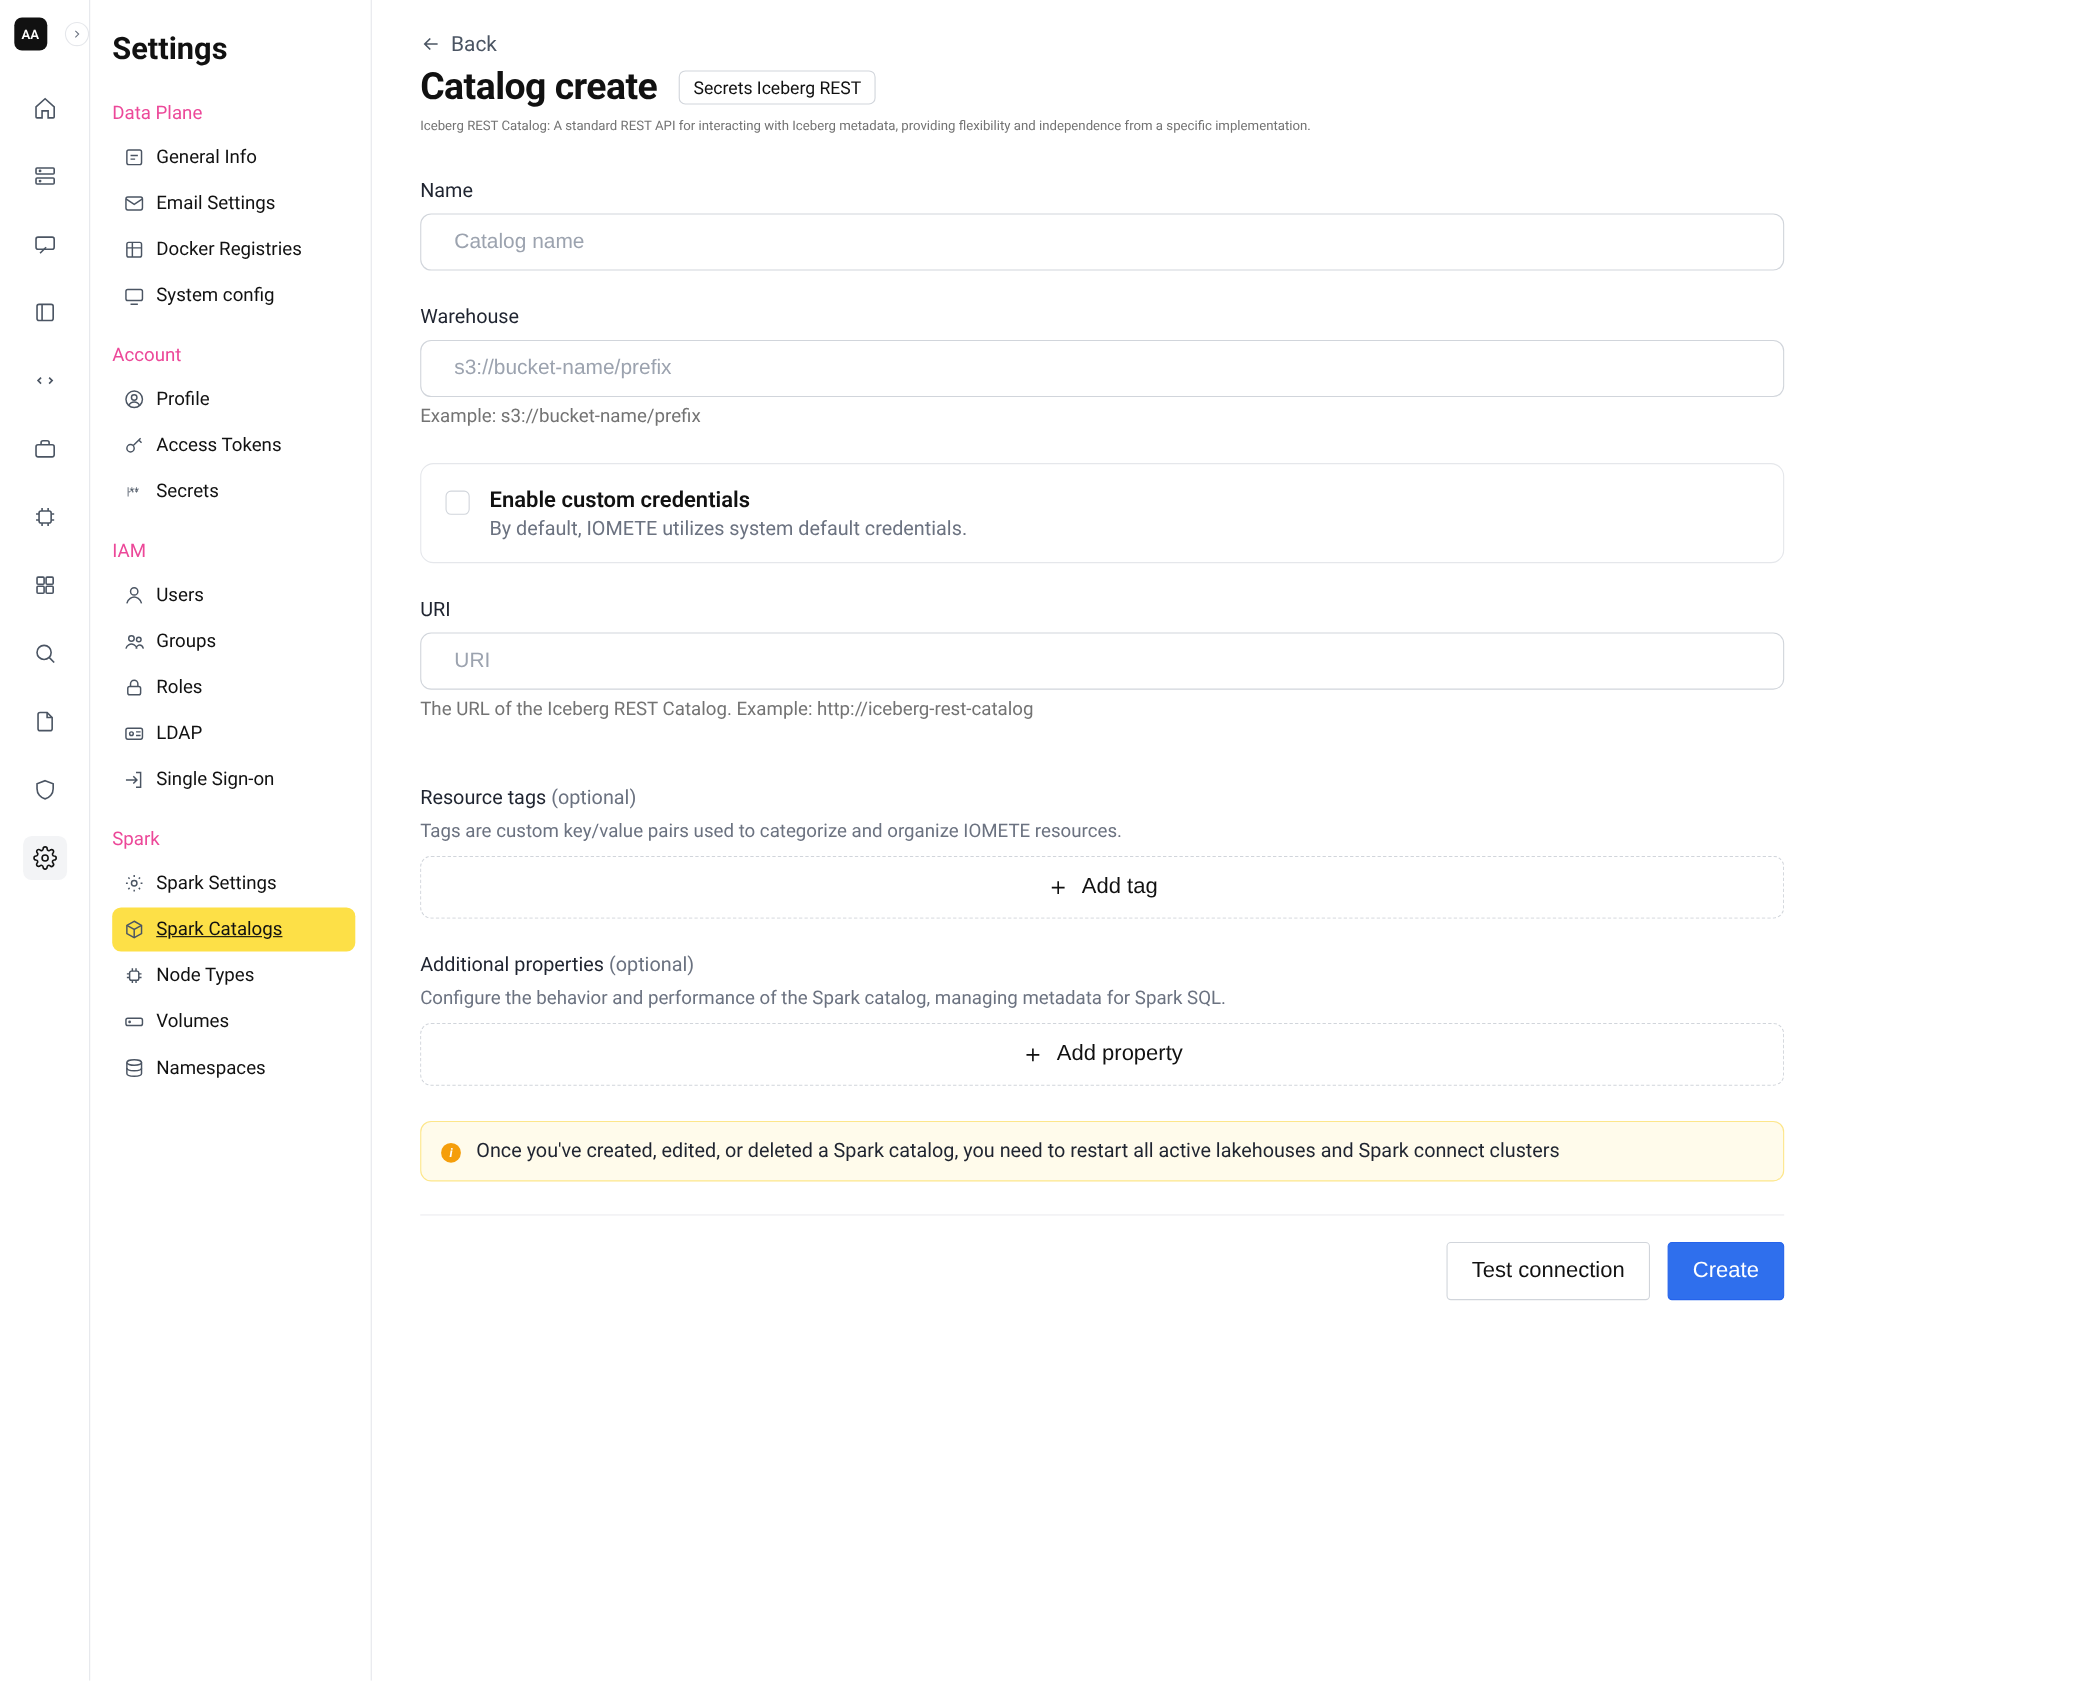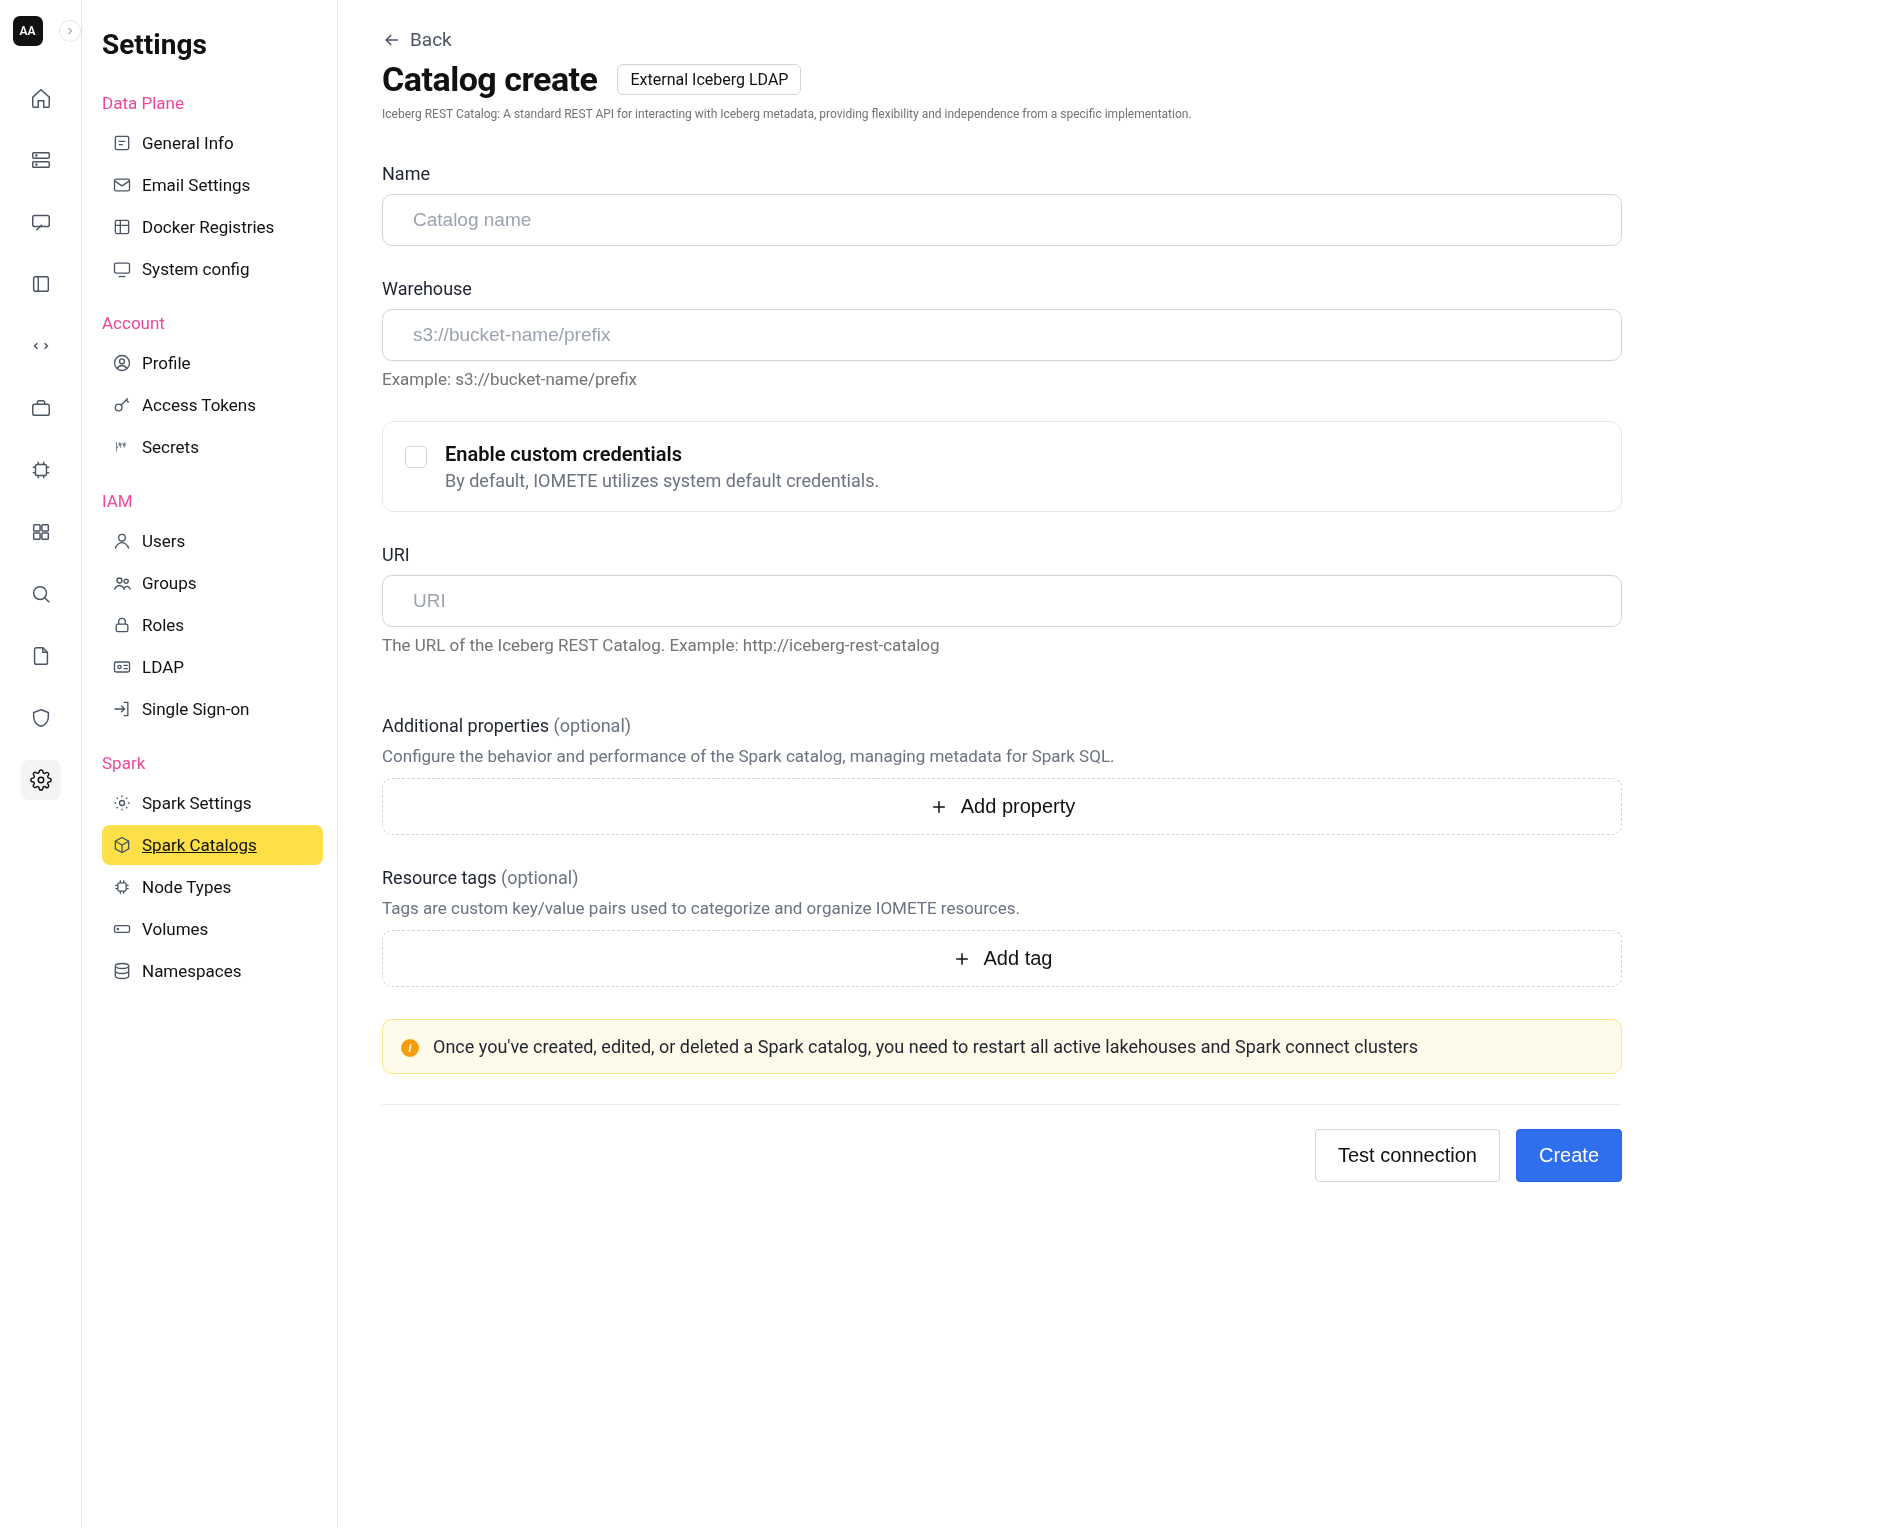--- a/index.html
+++ b/index.html
@@ -481,21 +481,21 @@
 <div class="main">
   <div class="back-link">
     <svg viewBox="0 0 24 24">
         <path d="M19 12H5M11 18l-6-6 6-6"></path>
       </svg>
     <span>Back</span>
   </div>
 
   <div class="title-row">
     <div class="page-title">Catalog create</div>
-    <div class="badge">External Iceberg LDAP</div>
+    <div class="badge">Secrets Iceberg REST</div>
   </div>
 
   <div class="subtitle">Iceberg REST Catalog: A standard REST API for interacting with Iceberg metadata, providing flexibility and independence from a specific implementation.</div>
 
   
   <div class="form-group">
     <label class="form-label">Name</label>
     <input type="text" class="text-input" placeholder="Catalog name" style="">
   </div>
 
@@ -520,48 +520,48 @@
   
   <div class="form-group" style="margin-bottom:60px">
     <label class="form-label">URI</label>
     <input type="text" class="text-input" placeholder="URI" style="">
     <div class="form-help">The URL of the Iceberg REST Catalog. Example: http://iceberg-rest-catalog</div>
   </div>
 
   
   <div class="form-group">
     <label class="form-label">
+      <span>Resource tags</span>
+      <span class="opt">(optional)</span>
+    </label>
+    <div class="form-desc">Tags are custom key/value pairs used to categorize and organize IOMETE resources.</div>
+    <button class="dashed-btn">
+      <svg viewBox="0 0 24 24">
+          <path d="M12 5v14M5 12h14"></path>
+        </svg>
+      <span>Add tag</span>
+    </button>
+  </div>
+
+  
+  <div class="form-group">
+    <label class="form-label">
       <span>Additional properties</span>
       <span class="opt">(optional)</span>
     </label>
     <div class="form-desc">Configure the behavior and performance of the Spark catalog, managing metadata for Spark SQL.</div>
     <button class="dashed-btn">
       <svg viewBox="0 0 24 24">
           <path d="M12 5v14M5 12h14"></path>
         </svg>
       <span>Add property</span>
     </button>
   </div>
 
   
-  <div class="form-group">
-    <label class="form-label">
-      <span>Resource tags</span>
-      <span class="opt">(optional)</span>
-    </label>
-    <div class="form-desc">Tags are custom key/value pairs used to categorize and organize IOMETE resources.</div>
-    <button class="dashed-btn">
-      <svg viewBox="0 0 24 24">
-          <path d="M12 5v14M5 12h14"></path>
-        </svg>
-      <span>Add tag</span>
-    </button>
-  </div>
-
-  
   <div class="alert">
     <div class="alert-dot"></div>
     <div>Once you've created, edited, or deleted a Spark catalog, you need to restart all active lakehouses and Spark connect clusters</div>
   </div>
 
   <hr class="sep">
 
   <div class="footer-actions">
     <button class="btn btn-secondary">Test connection</button>
     <button class="btn btn-primary">Create</button>

